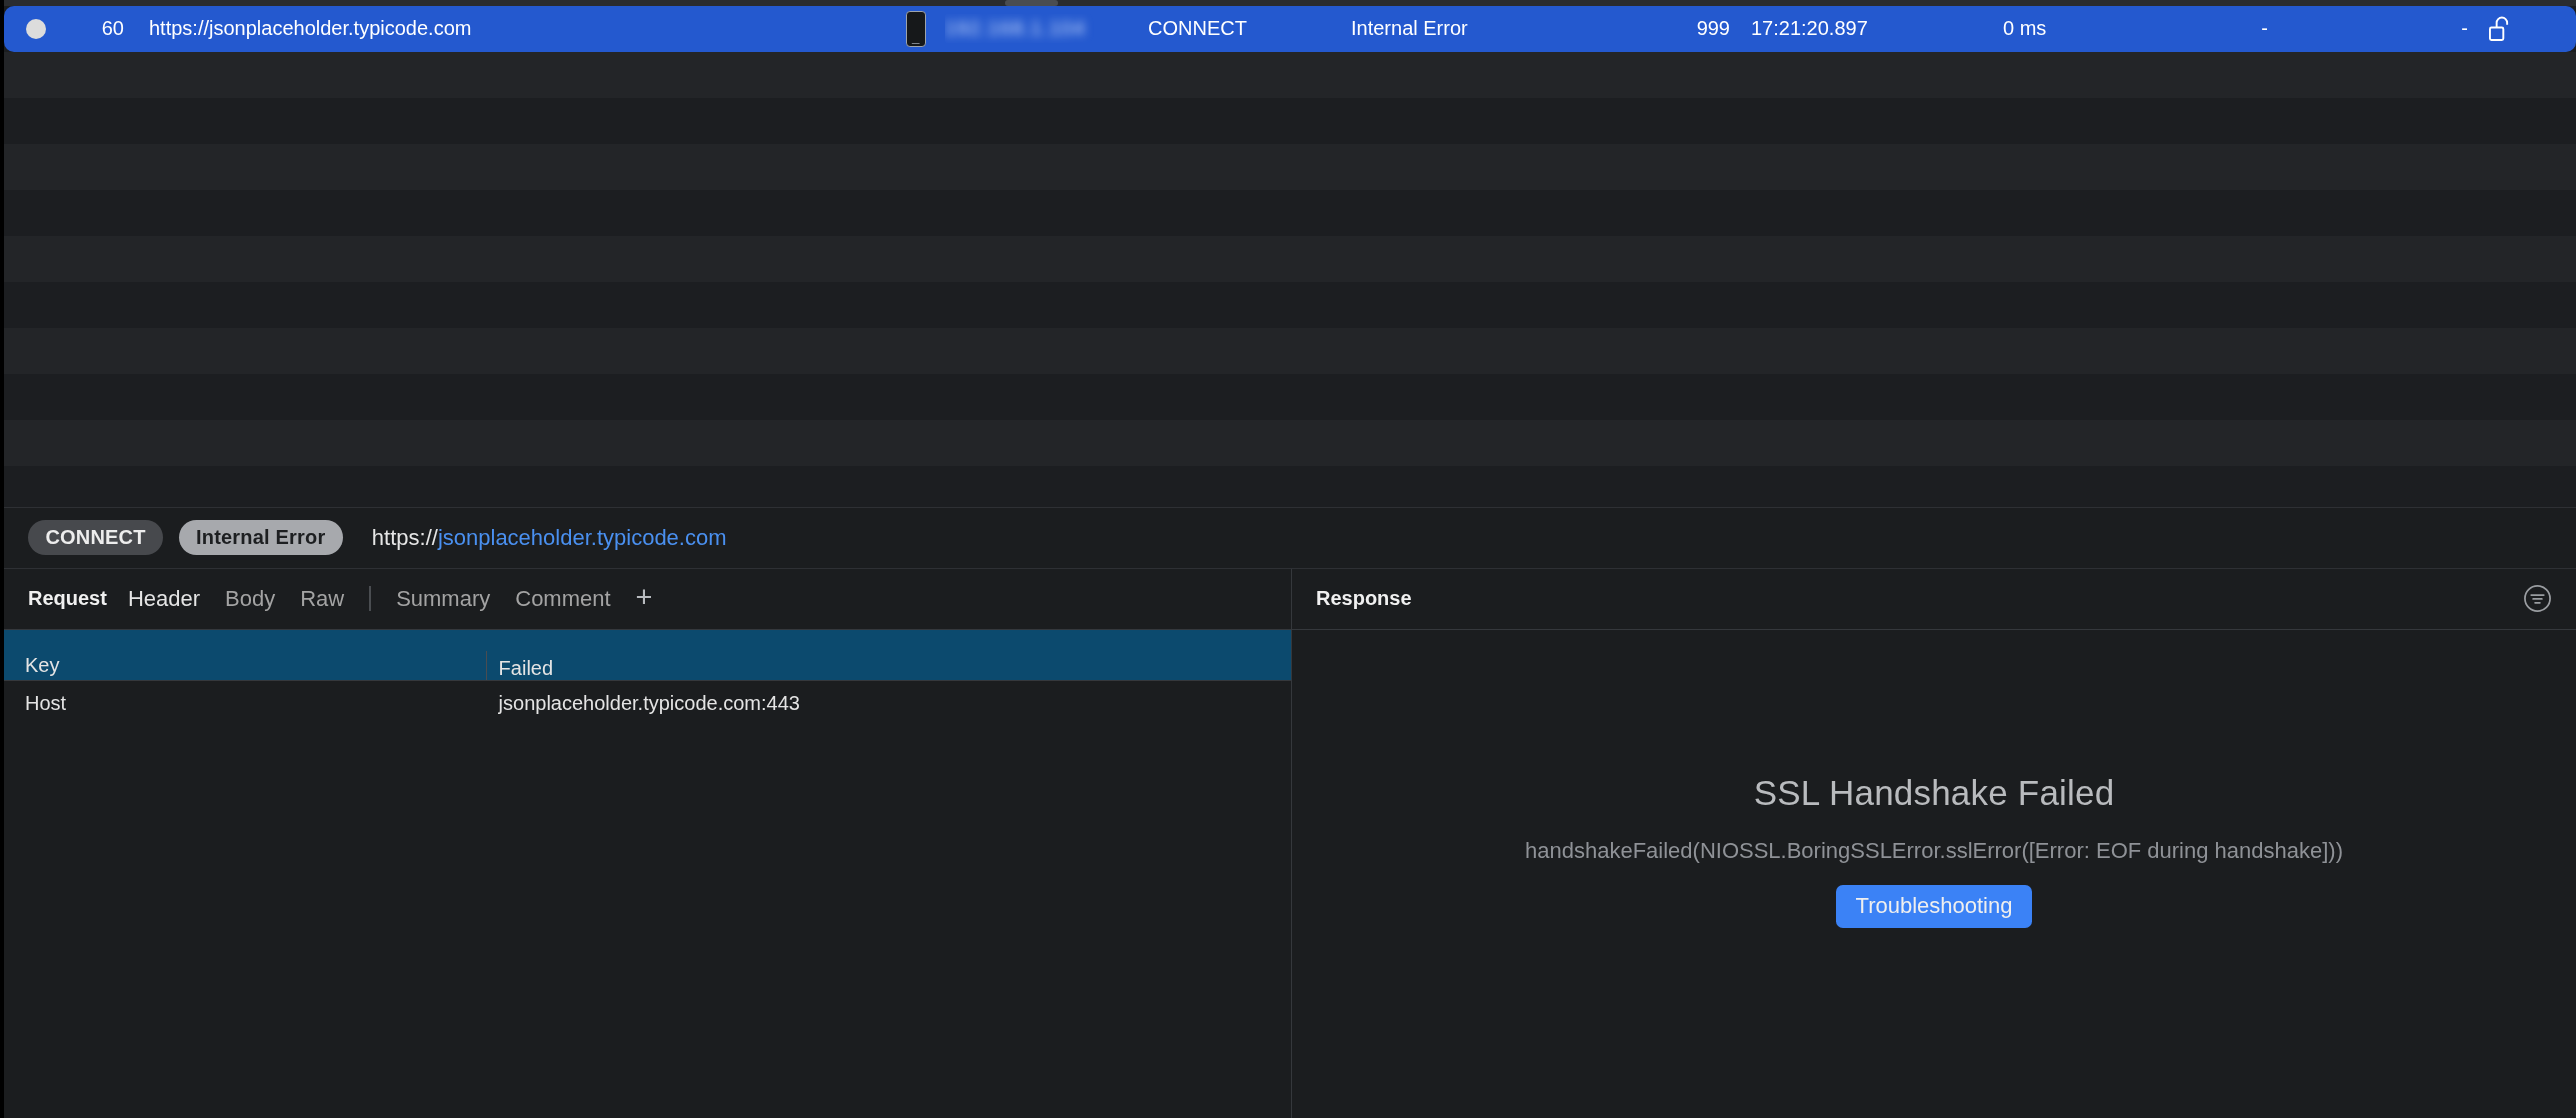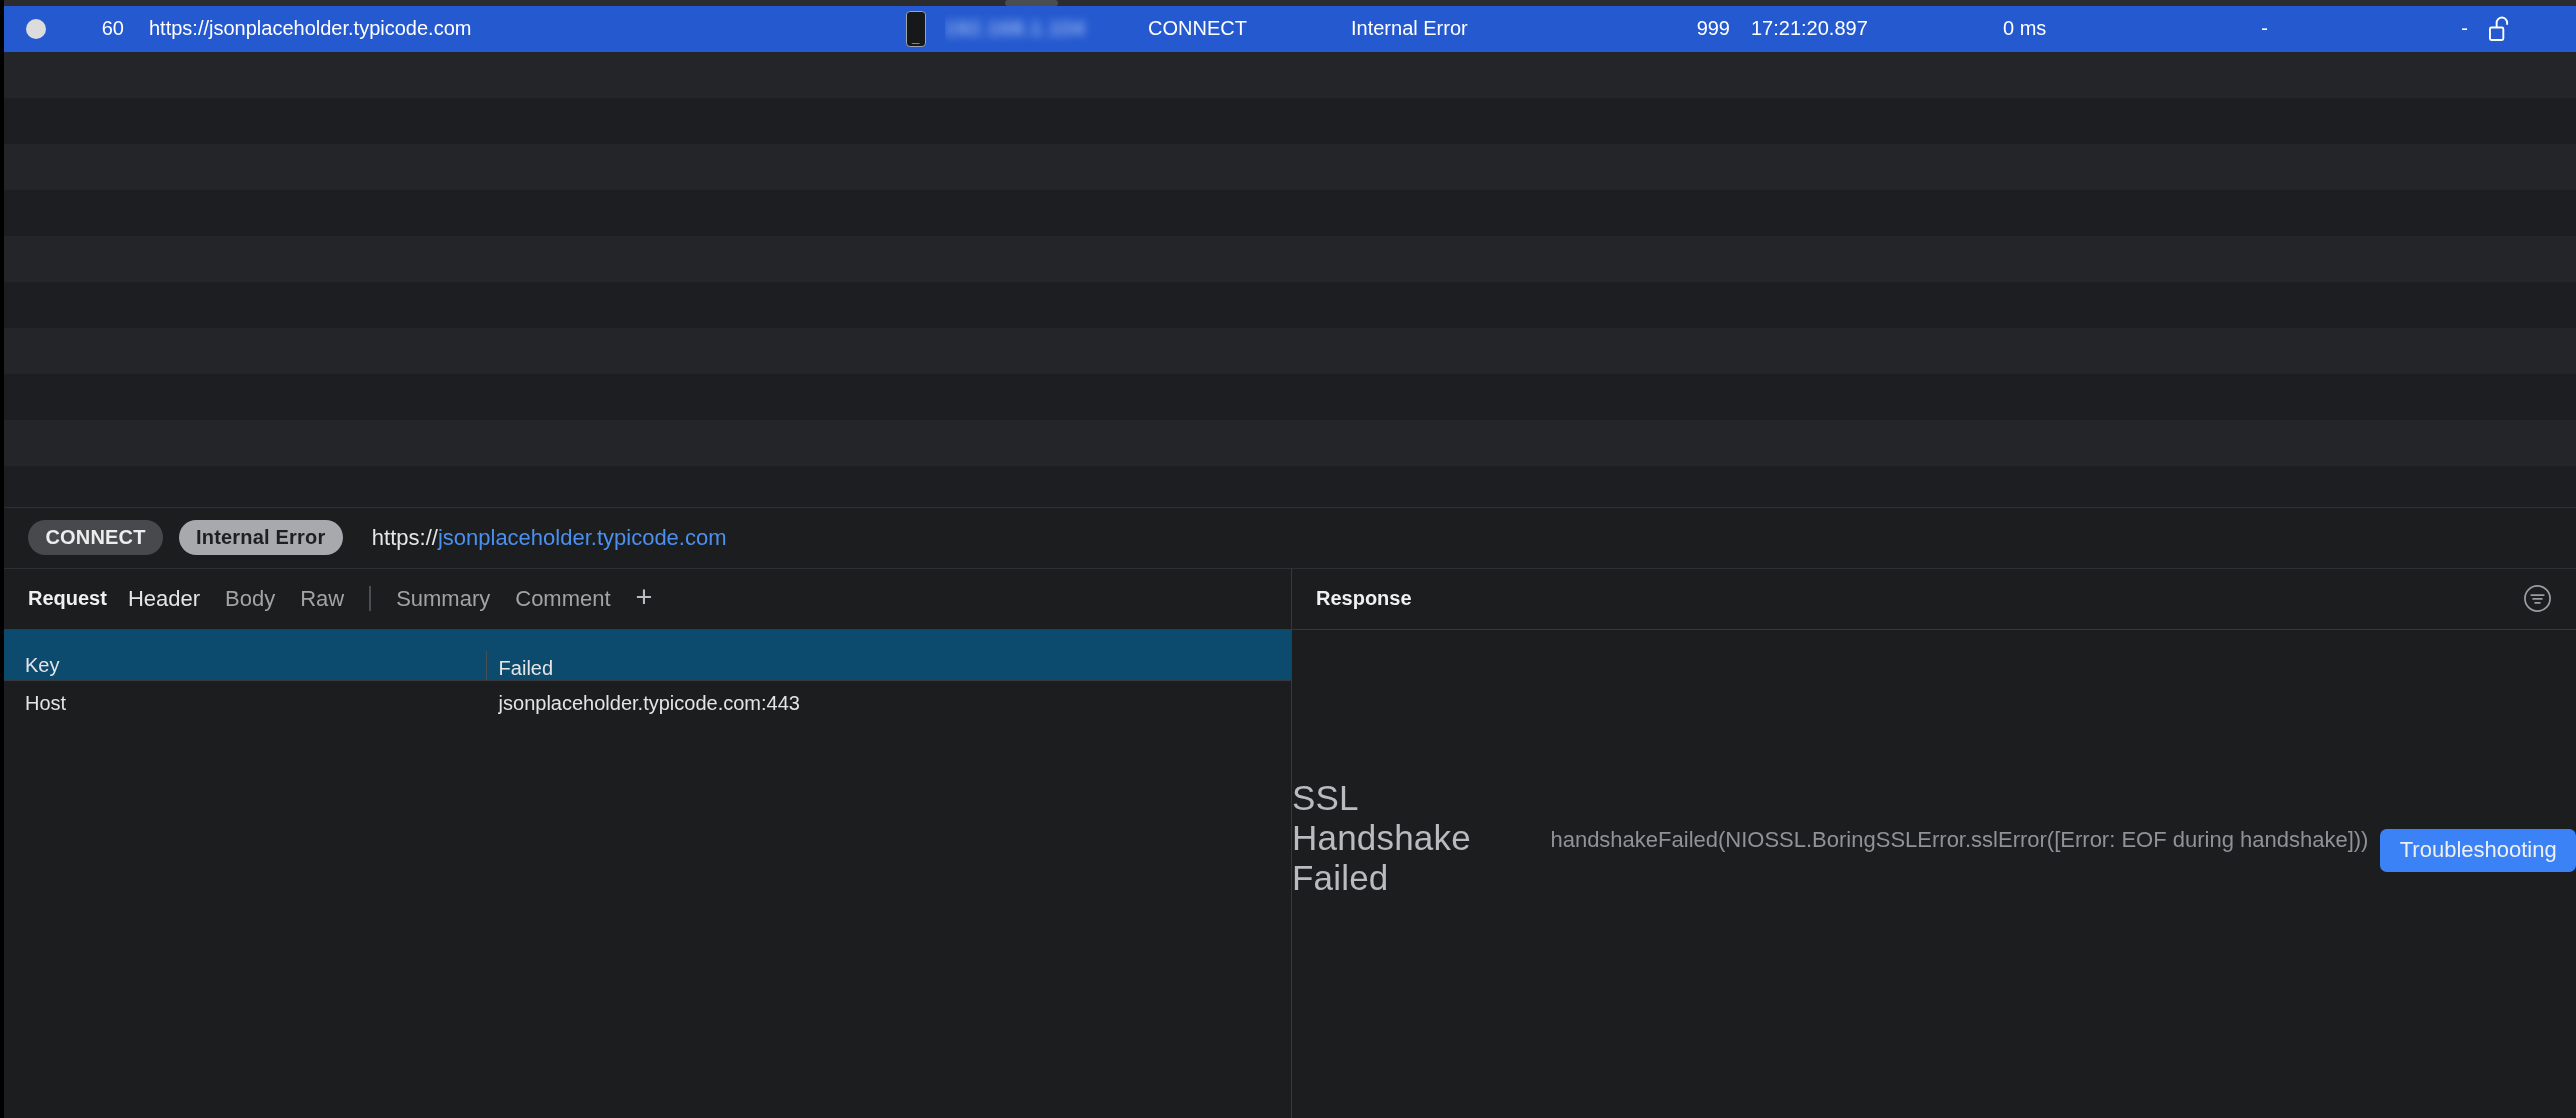--- a/index.html
+++ b/index.html
@@ -53,21 +53,21 @@
   .row {
     height: 46px;
     display: flex;
     align-items: center;
     font-size: 20px;
     color: #e9e9ea;
     box-sizing: border-box;
   }
   .row.alt-a { background: #232528; }
   .row.alt-b { background: #1c1e21; }
-  .row.selected { background: #2459cf; color: #ffffff; }
+  .row.selected { background: #2459cf; color: #ffffff; border-radius: 10px; }
 
   .c-dot      { width: 64px; display: flex; justify-content: center; align-items: center; }
   .c-num      { width: 56px; text-align: right; padding-right: 0px; }
   .c-url      { flex: 1; padding-left: 25px; white-space: nowrap; overflow: hidden; }
   .c-dev      { width: 58px; display: flex; align-items: center; justify-content: center; }
   .c-ip       { width: 184px; display: flex; align-items: center; }
   .c-method   { width: 203px; text-align: left; padding-left: 19.3px; }
   .c-status   { width: 290px; text-align: left; }
   .c-size     { width: 89px; text-align: right; }
   .c-time     { width: 213px; text-align: left; padding-left: 21px; }
@@ -250,26 +250,25 @@
     background: #1b1d1f;
     min-height: 0;
   }
 
   
   .resp-body {
     flex: 1;
     position: relative;
     background: #1b1d1f;
     display: flex;
-    flex-direction: row;
+    flex-direction: column;
     align-items: center;
     justify-content: center;
     min-height: 0;
     padding-bottom: 48px;
-    gap: 12px;
   }
   .err-title {
     font-size: 35px;
     color: #b9bbbe;
     margin-bottom: 25px;
     letter-spacing: 0.2px;
   }
   .err-detail {
     font-size: 22px;
     color: #8f9297;

